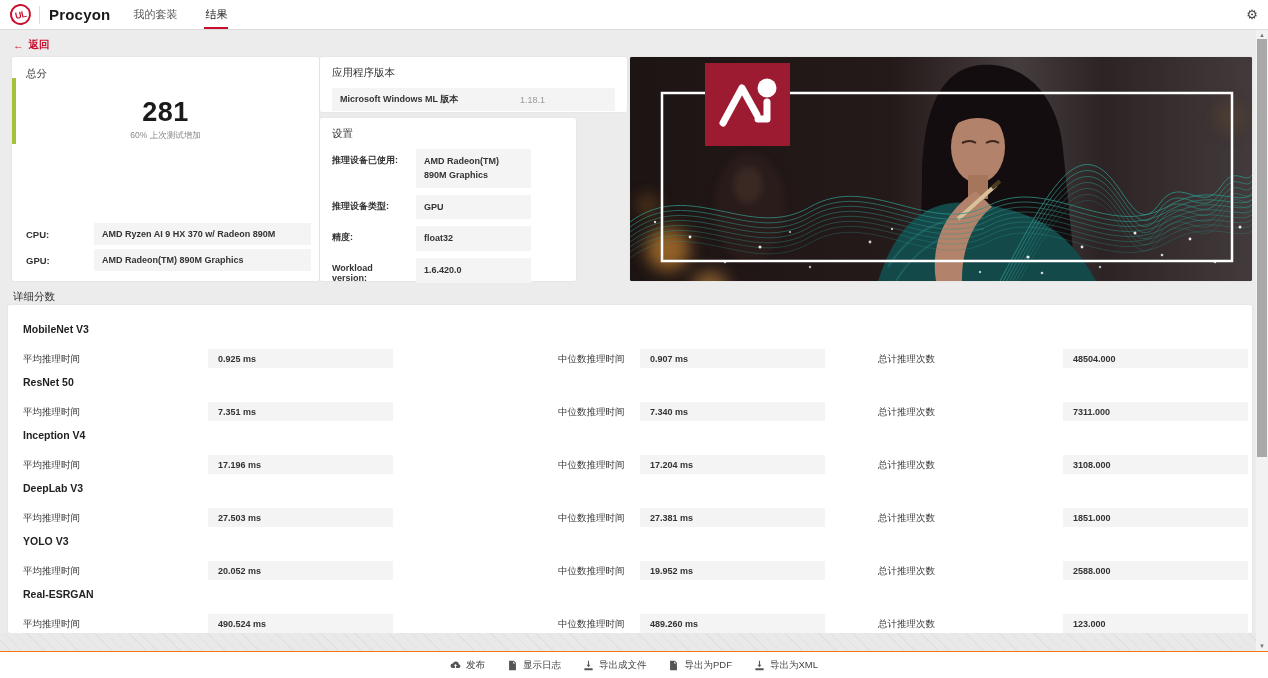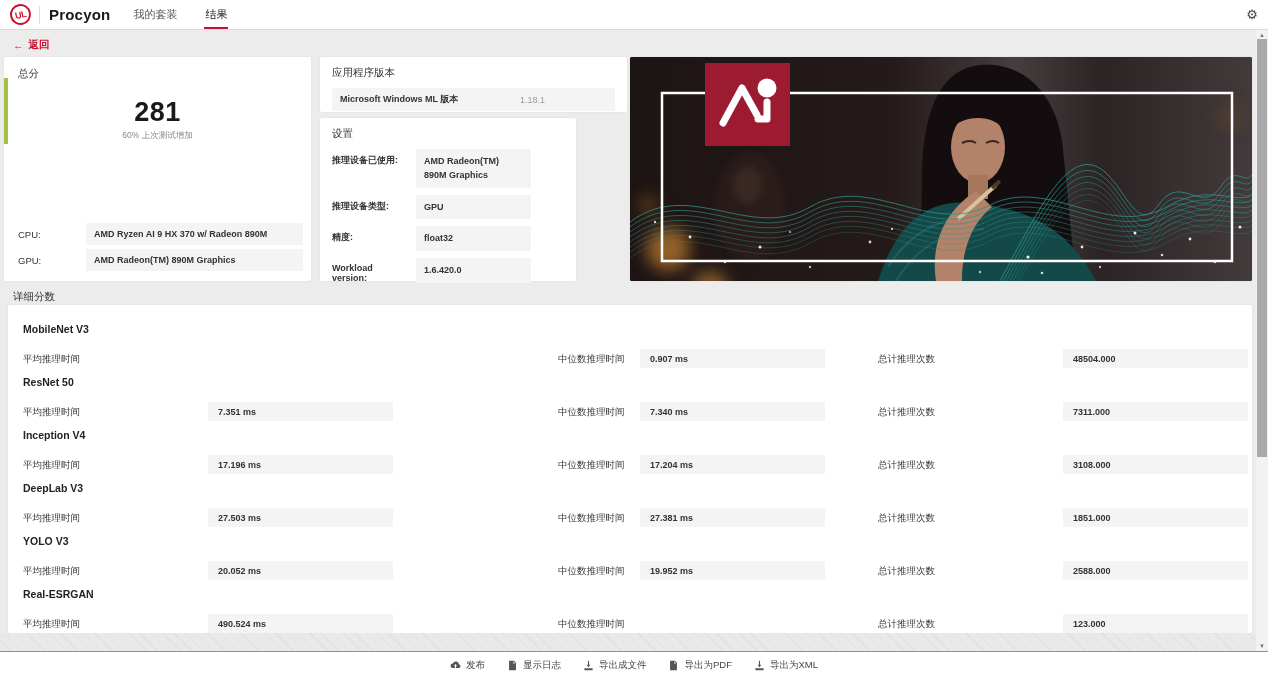--- a/index.html
+++ b/index.html
@@ -19,27 +19,27 @@
   .gear { margin-left:auto; font-size:13px; color:#444; cursor:pointer; line-height:1; }
 
   
   .back-row { position:absolute; top:38px; left:13px; z-index:5; }
   .back-link { color:#c8102e; font-size:10.5px; font-weight:bold; cursor:pointer; display:flex; align-items:center; gap:5px; }
 
   
   .card { position:absolute; background:#fff; border-radius:2px; box-shadow:0 0 2px rgba(0,0,0,0.08); }
   .card-title { font-size:10.5px; color:#333; }
 
-  .score-card { left:4px; top:57px; width:307px; height:224px; padding:10px 14px; }
+  .score-card { left:12px; top:57px; width:307px; height:224px; padding:10px 14px; }
   .score-accent { position:absolute; left:0; top:21px; width:4px; height:66px; background:#a4c23c; }
   .score-big { text-align:center; font-size:27px; font-weight:bold; color:#1a1a1a; margin-top:16px; letter-spacing:0.5px; }
   .score-sub { text-align:center; font-size:8.5px; color:#888; margin-top:2px; }
   .spec-rows { position:absolute; left:14px; right:8px; bottom:10px; }
   .spec-row { display:flex; align-items:center; margin-top:4px; }
-  .spec-label { width:68px; font-size:9.5px; font-weight:normal; color:#333; }
+  .spec-label { width:68px; font-size:9.5px; font-weight:bold; color:#333; }
   .spec-value { flex:1; background:#f4f4f4; font-size:9px; font-weight:bold; color:#333; padding:6px 8px; }
 
   .appver-card { left:320px; top:57px; width:307px; height:55px; padding:9px 12px; }
   .appver-row { display:flex; justify-content:space-between; align-items:center; background:#f4f4f4; margin-top:8px; padding:5px 8px; }
   .appver-label { font-size:9px; font-weight:bold; color:#333; }
   .appver-value { font-size:9px; color:#999; margin-right:62px; }
 
   .settings-card { left:320px; top:118px; width:256px; height:163px; padding:9px 12px; }
   .set-rows { margin-top:8px; }
   .set-row { display:flex; margin-bottom:7px;gap:6px; }
@@ -244,20 +244,21 @@
     </svg>
   </div>
 
   <div class="detail-title">详细分数</div>
   <div class="card detail-card">
 
     <div class="model-group">
       <div class="model-name">MobileNet V3</div>
       <div class="metric-row">
         <div class="m-label l1">平均推理时间</div>
+        <div class="m-box b1">0.925 ms</div>
         <div class="m-label l2">中位数推理时间</div>
         <div class="m-box b2">0.907 ms</div>
         <div class="m-label l3">总计推理次数</div>
         <div class="m-box b3">48504.000</div>
       </div>
     </div>
 
     <div class="model-group">
       <div class="model-name">ResNet 50</div>
       <div class="metric-row">
@@ -305,20 +306,21 @@
         <div class="m-box b3">2588.000</div>
       </div>
     </div>
 
     <div class="model-group">
       <div class="model-name">Real-ESRGAN</div>
       <div class="metric-row">
         <div class="m-label l1">平均推理时间</div>
         <div class="m-box b1">490.524 ms</div>
         <div class="m-label l2">中位数推理时间</div>
+        <div class="m-box b2">489.260 ms</div>
         <div class="m-label l3">总计推理次数</div>
         <div class="m-box b3">123.000</div>
       </div>
     </div>
   </div>
 
   <div class="band"></div>
 
   <div class="footer">
     <div class="f-btn">

